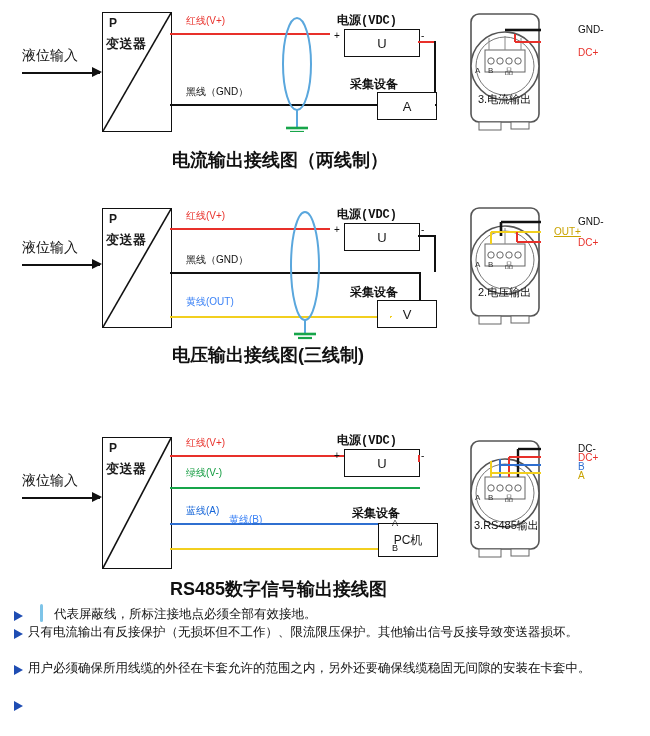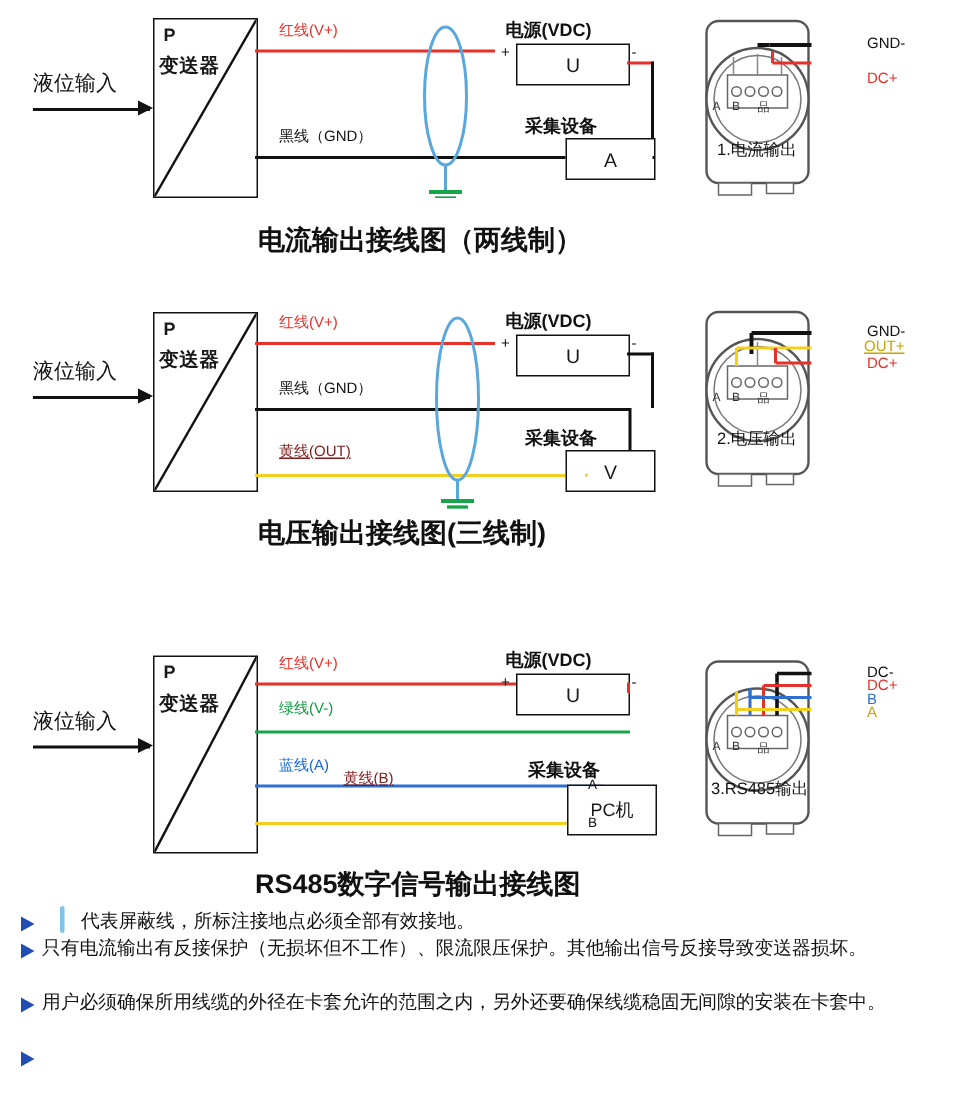--- a/index.html
+++ b/index.html
@@ -3,21 +3,21 @@
 <meta charset="utf-8">
 <style>
   html,body{margin:0;padding:0;background:#ffffff;}
   body{width:650px;height:736px;position:relative;font-family:"Liberation Sans","DejaVu Sans",sans-serif;color:#1a1a1a;overflow:hidden;}
   .abs{position:absolute;}
   .lbl{font-size:10px;line-height:1.1;white-space:nowrap;}
   .lbl-red{color:#e8302a;}
   .lbl-blk{color:#111;}
   .lbl-grn{color:#0f9a3d;}
   .lbl-blu{color:#1565d8;}
-  .lbl-yel{color:#7f1d1d;text-decoration:underline;}
+  .lbl-yel{color:#3b82f6;}
   .cap{font-size:18px;font-weight:bold;color:#111;white-space:nowrap;}
   .smallcap{font-size:10px;color:#111;white-space:nowrap;}
 
   
   .tx{border:1.6px solid #111;background:#fff;}
   .tx .diag{position:absolute;left:0;top:0;width:100%;height:100%;}
   .tx .p{position:absolute;left:6px;top:3px;font-size:12px;font-weight:bold;}
   .tx .nm{position:absolute;left:3px;top:22px;font-size:13px;font-weight:bold;letter-spacing:0.5px;}
 
   
@@ -25,21 +25,21 @@
   .h2{height:2px;}
   .v2{width:2px;}
   .red{background:#e8302a;}
   .blk{background:#111;}
   .grn{background:#17a54a;}
   .blu{background:#2f6fd0;}
   .yel{background:#f2cf1f;}
 
   
   .mbox{position:absolute;border:1.4px solid #111;background:#fff;display:flex;align-items:center;justify-content:center;font-size:13px;}
-  .ttl{position:absolute;font-size:12px;font-weight:bold;color:#111;white-space:nowrap;}
+  .ttl{position:absolute;font-size:12px;font-weight:bold;color:#111;white-space:nowrap;font-family:Liberation Mono, monospace;}
 
   
   .dev{position:absolute;}
 
   
   .note{position:absolute;font-size:12.5px;color:#111;line-height:1.45;}
   .tri{position:absolute;width:0;height:0;border-left:9px solid #1f4db3;border-top:5px solid transparent;border-bottom:5px solid transparent;}
   .shieldmark{position:absolute;width:3px;border-radius:2px;background:#7ec4e8;}
   .pcbox{position:absolute;border:1.4px solid #111;background:#fff;font-size:12px;display:flex;align-items:center;justify-content:center;}
 </style>
@@ -104,21 +104,21 @@
       <path d="M58 22 L86 22" stroke="#111" stroke-width="2.6"></path>
       <path d="M60 34 L86 34" stroke="#e8302a" stroke-width="2"></path>
       <path d="M60 34 L60 26" stroke="#e8302a" stroke-width="2"></path>
     </svg>
     <div class="smallcap" style="position:absolute;left:20px;top:58px;font-size:8px;color:#333;">A</div>
     <div class="smallcap" style="position:absolute;left:33px;top:58px;font-size:8px;color:#333;">B</div>
     <div class="smallcap" style="position:absolute;left:50px;top:58px;font-size:8px;color:#333;">品</div>
   </div>
   <div class="smallcap" style="position:absolute;left:578px;top:24px;color:#111;">GND-</div>
   <div class="smallcap" style="position:absolute;left:578px;top:47px;color:#e8302a;">DC+</div>
-  <div class="smallcap" style="position:absolute;left:478px;top:92px;font-size:11px;">1.电流输出</div>
+  <div class="smallcap" style="position:absolute;left:478px;top:92px;font-size:11px;">3.电流输出</div>
 
   <div class="cap" style="position:absolute;left:172px;top:148px;">电流输出接线图（两线制）</div>
 </div>
 
 <div class="abs" style="left:0;top:180px;width:650px;height:180px;">
 
   <div class="abs lbl lbl-blk" style="left:22px;top:60px;font-size:14px;">液位输入</div>
   <div class="w h2 blk" style="left:22px;top:84px;width:78px;"></div>
   <div class="abs" style="left:92px;top:79px;width:0;height:0;border-left:10px solid #111;border-top:5px solid transparent;border-bottom:5px solid transparent;"></div>
 
@@ -177,21 +177,21 @@
       <path d="M46 20 L46 34" stroke="#111" stroke-width="2.6"></path>
       <path d="M36 30 L86 30" stroke="#f2cf1f" stroke-width="2"></path>
       <path d="M62 40 L86 40" stroke="#e8302a" stroke-width="2"></path>
       <path d="M62 40 L62 30" stroke="#e8302a" stroke-width="2"></path>
     </svg>
     <div class="smallcap" style="position:absolute;left:20px;top:58px;font-size:8px;color:#333;">A</div>
     <div class="smallcap" style="position:absolute;left:33px;top:58px;font-size:8px;color:#333;">B</div>
     <div class="smallcap" style="position:absolute;left:50px;top:58px;font-size:8px;color:#333;">品</div>
   </div>
   <div class="smallcap" style="position:absolute;left:578px;top:36px;color:#111;">GND-</div>
-  <div class="smallcap" style="position:absolute;left:576px;top:46px;color:#c9a300;text-decoration:underline;">OUT+</div>
+  <div class="smallcap" style="position:absolute;left:554px;top:46px;color:#c9a300;text-decoration:underline;">OUT+</div>
   <div class="smallcap" style="position:absolute;left:578px;top:57px;color:#e8302a;">DC+</div>
   <div class="smallcap" style="position:absolute;left:478px;top:105px;font-size:11px;">2.电压输出</div>
 
   <div class="cap" style="position:absolute;left:172px;top:163px;">电压输出接线图(三线制)</div>
 </div>
 
 <div class="abs" style="left:0;top:405px;width:650px;height:190px;">
 
   <div class="abs lbl lbl-blk" style="left:22px;top:68px;font-size:14px;">液位输入</div>
   <div class="w h2 blk" style="left:22px;top:92px;width:78px;"></div>

